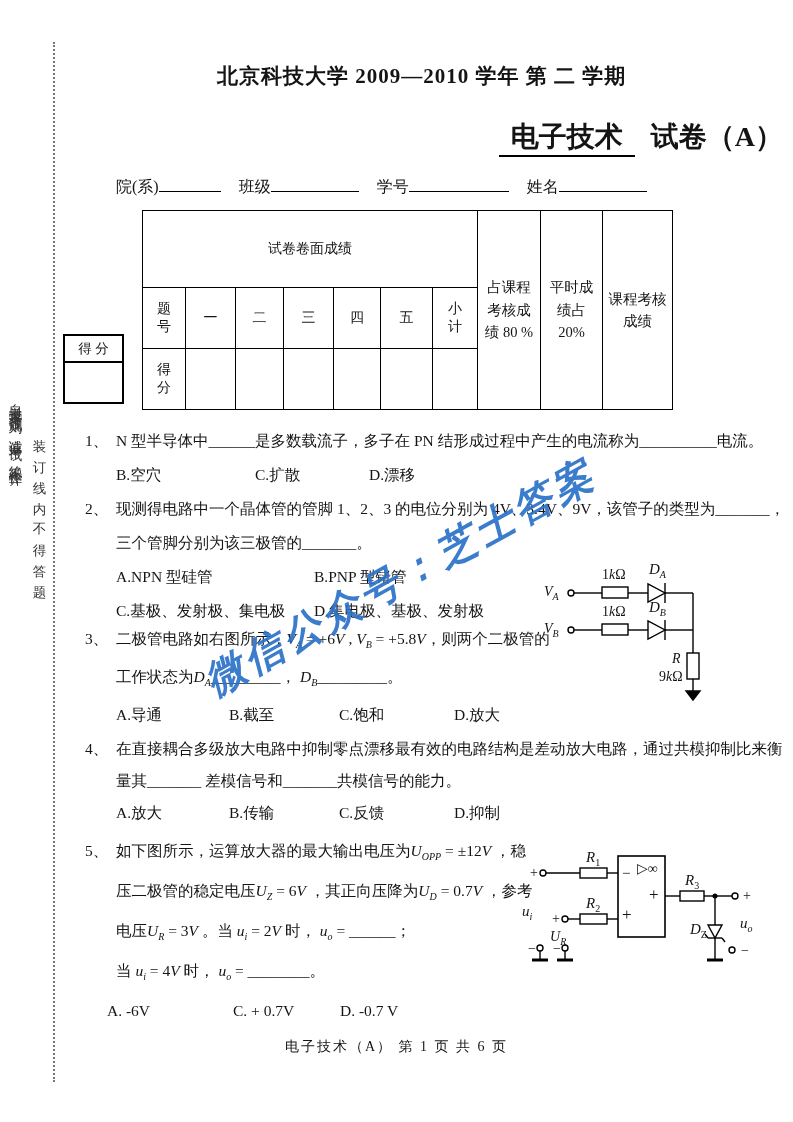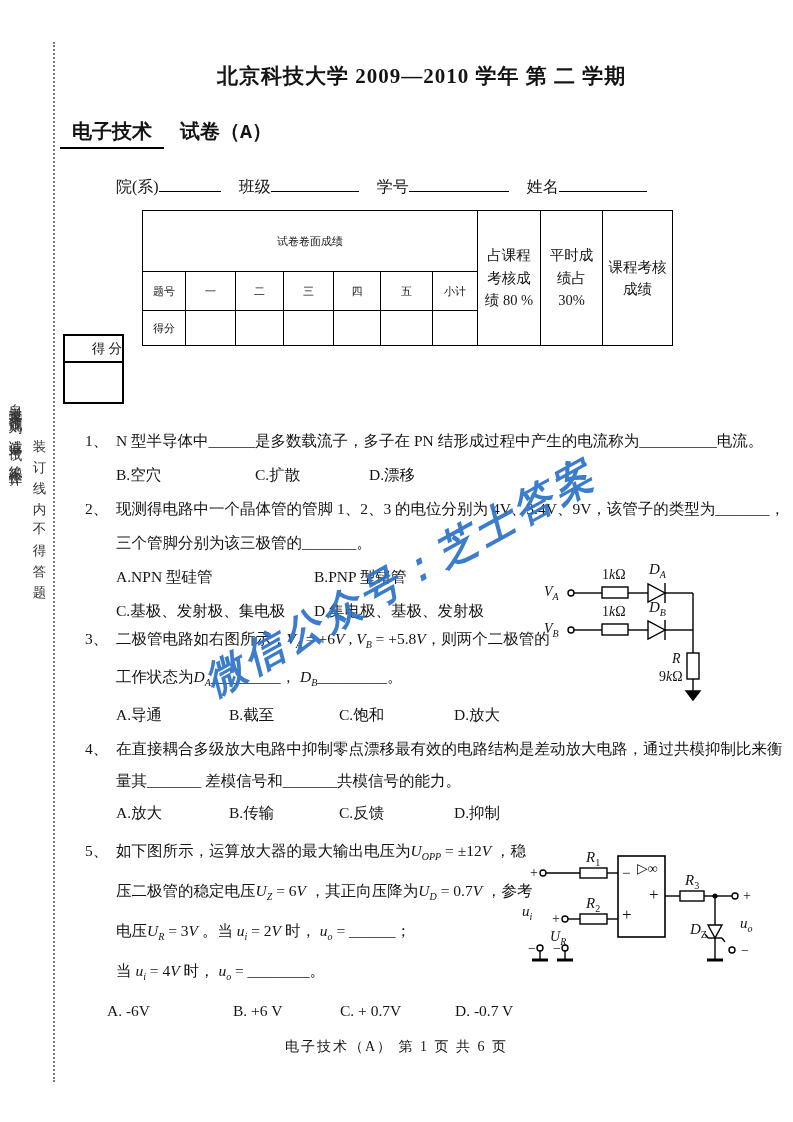--- a/index.html
+++ b/index.html
@@ -8,34 +8,34 @@
     background:#ffffff; overflow:hidden;
     font-family:"Liberation Serif","DejaVu Serif",serif; color:#141414;
   }
   
   .binding-line{position:absolute; left:53px; top:42px; height:1040px; width:0; border-left:2px dotted #777;}
   .vtext{position:absolute; writing-mode:vertical-rl; text-orientation:upright; color:#333;}
   .vtext.honesty{left:6px; top:393px; font-size:13.5px; letter-spacing:2.5px;}
   .vtext.binding{left:30px; top:428px; font-size:13.5px; letter-spacing:21px;}
   
   .title{position:absolute; left:60px; right:10px; top:62px; text-align:center; font-size:21px; font-weight:bold; letter-spacing:1px;}
-  .subtitle{position:absolute; left:60px; right:10px; top:118px; text-align:left; font-size:20px; font-weight:bold;font-family:Liberation Mono, monospace;}
+  .subtitle{position:absolute; left:60px; right:10px; top:118px; text-align:right; font-size:28px; font-weight:bold;}
   .subtitle .course{border-bottom:2.5px solid #000; padding:0 12px 3px 12px; margin-right:16px;}
   .info-line{position:absolute; left:116px; top:176px; font-size:16px; white-space:nowrap;}
   .info-line .fld{margin-right:14px;}
   .blank{display:inline-block; border-bottom:1.5px solid #000; height:15px; vertical-align:baseline;}
   .b1{width:62px}.b2{width:88px}.b3{width:100px}.b4{width:88px}
   
   table.score{position:absolute; left:142px; top:210px; border-collapse:collapse; table-layout:fixed;}
-  table.score td{border:1.6px solid #000; text-align:center; font-size:11px; padding:4px; vertical-align:middle;}
+  table.score td{border:1.6px solid #000; text-align:center; font-size:14px; padding:12px; vertical-align:middle;}
   table.score td.merge{font-size:14.5px; line-height:1.55; padding:0 5px;}
   tr.r1 td{height:52px;} tr.r2 td{height:30px;} tr.r3 td{height:26px;border-radius:11px;}
   
   .score-box{position:absolute; left:63px; top:334px; width:57px; height:66px; border:2px solid #000;}
-  .score-box .lbl{height:25px; line-height:25px; border-bottom:2px solid #000; text-align:right; font-size:13.5px;}
+  .score-box .lbl{height:25px; line-height:25px; border-bottom:2px solid #000; text-align:center; font-size:13.5px;}
   .section-title{position:absolute; left:133px; top:364px; font-size:17.5px;}
   
   .q{position:absolute; left:85px; font-size:15.5px; white-space:nowrap;}
   .q-num{display:inline-block; width:31px;}
   .q-line{height:34px; line-height:34px;}
   .q3 .q-line{height:38px; line-height:38px;}
   .q4 .q-line{height:32px; line-height:32px;}
   .q5 .q-line{height:40px; line-height:40px;}
   .indent{margin-left:31px;}
   .opts{display:flex; margin-left:31px;}
@@ -94,21 +94,21 @@
         <col style="width:52px">
         <col style="width:45px">
       <col style="width:63px">
         <col style="width:62px">
         <col style="width:70px">
     </colgroup>
     <tbody>
         <tr class="r1">
       <td colspan="7">试卷卷面成绩</td>
       <td rowspan="3" class="merge">占课程考核成绩 80 %</td>
-      <td rowspan="3" class="merge">平时成绩占 30%</td>
+      <td rowspan="3" class="merge">平时成绩占 20%</td>
       <td rowspan="3" class="merge">课程考核成绩</td>
     </tr>
     <tr class="r2">
       <td>题号</td>
       <td>一</td>
       <td>二</td>
       <td>三</td>
       <td>四</td>
       <td>五</td>
       <td>小计</td>
@@ -174,21 +174,20 @@
     </div>
   </div>
 
   <div class="q q5" style="top:831px;">
     <div class="q-line"><span class="q-num">5、</span><span>如下图所示，运算放大器的最大输出电压为<i>U</i><sub><i>OPP</i></sub> = ±12<i>V</i> ，稳</span></div>
     <div class="q-line indent">压二极管的稳定电压<i>U</i><sub><i>Z</i></sub> = 6<i>V</i> ，其正向压降为<i>U</i><sub><i>D</i></sub> = 0.7<i>V</i> ，参考</div>
     <div class="q-line indent">电压<i>U</i><sub><i>R</i></sub> = 3<i>V</i> 。当 <i>u</i><sub><i>i</i></sub> = 2<i>V</i> 时，  <i>u</i><sub><i>o</i></sub> = ______；</div>
     <div class="q-line indent">当 <i>u</i><sub><i>i</i></sub> = 4<i>V</i> 时，  <i>u</i><sub><i>o</i></sub> = ________。</div>
     <div class="q-line opts">
       <span>A. -6V</span>
-      <span>B. +6 V</span>
       <span>C. + 0.7V</span>
       <span>D. -0.7 V</span>
     </div>
   </div>
 
   <div class="circuit c-diode">
     <svg width="240" height="150" viewBox="0 0 240 150">
       <g stroke="#000" stroke-width="1.4" fill="none">
         <circle cx="41" cy="33" r="3" fill="#fff"></circle>
         <line x1="44" y1="33" x2="72" y2="33"></line>

